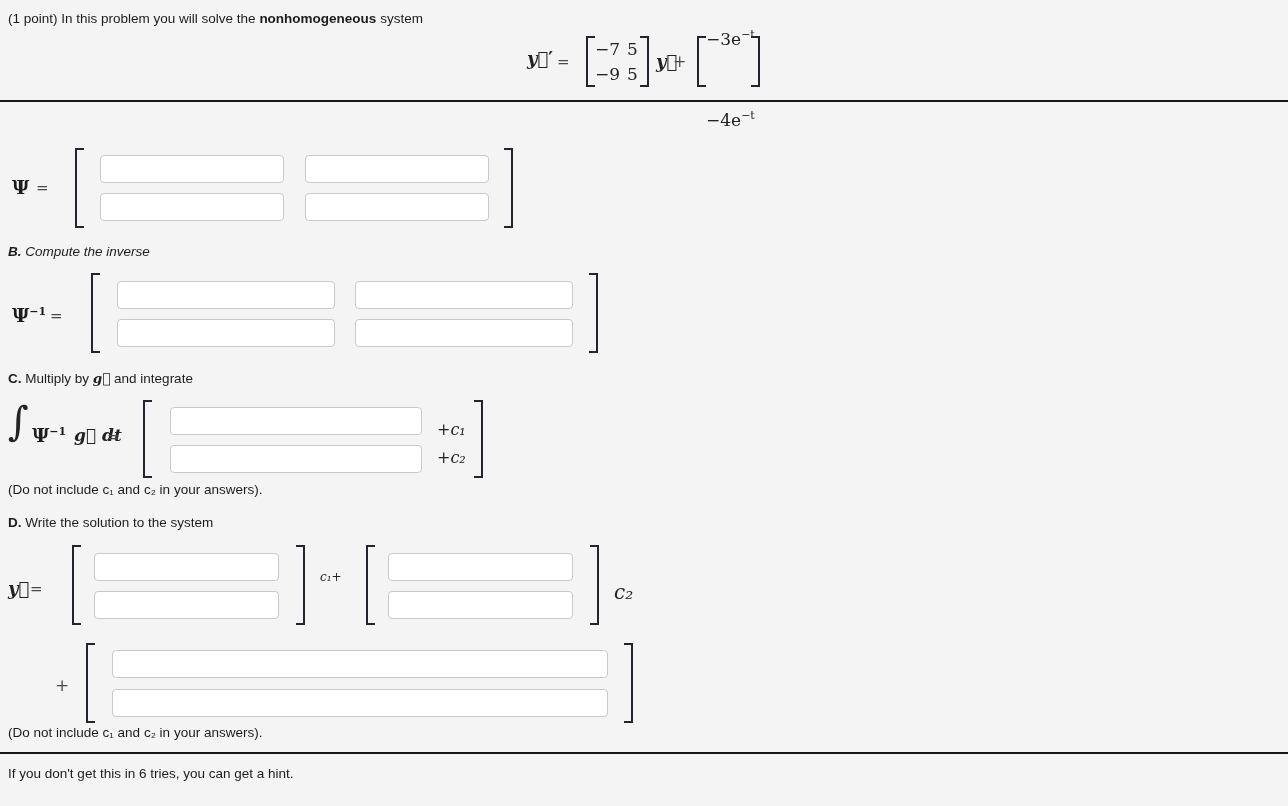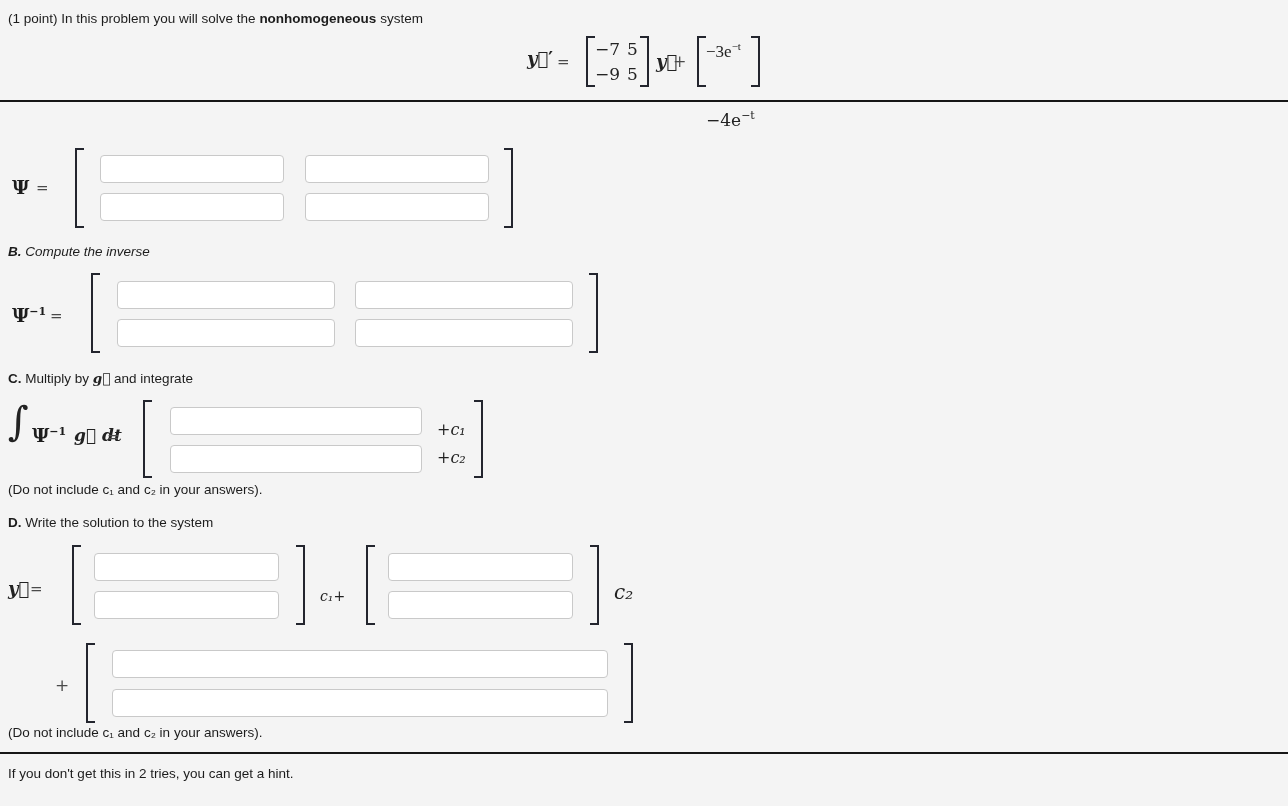--- a/index.html
+++ b/index.html
@@ -59,21 +59,21 @@
     <span class="eqnum" style="left:594px; top:39px; width:26px; text-align:right;">−7</span>
     <span class="eqnum" style="left:627px; top:39px;">5</span>
     <span class="eqnum" style="left:594px; top:64px; width:26px; text-align:right;">−9</span>
     <span class="eqnum" style="left:627px; top:64px;">5</span>
     <div class="brk brk-r" style="left:640px; top:36px; height:51px;"></div>
 
     <span class="txt math vec" style="left:656px; top:51px; font-size:18px;">y⃗</span>
     <span class="txt eqs" style="left:673px; top:52px; font-size:16px;">+</span>
 
     <div class="brk brk-l" style="left:697px; top:36px; height:51px;"></div>
-    <span class="eqnum" style="left:706px; top:40px;font-family:Liberation Serif, serif;"><span>−3e</span><sup class="e">−t</sup></span>
+    <span class="eqnum" style="left:706px; top:28px;"><span>−3e</span><sup class="e">−t</sup></span>
     <span class="eqnum" style="left:706px; top:65px;margin-top:44px;"><span>−4e</span><sup class="e">−t</sup></span>
     <div class="brk brk-r" style="left:751px; top:36px; height:51px;"></div>
   </div>
 
   <div class="hr" style="top:100px;"></div>
 
 
   <span class="txt psi" style="left:12px; top:176px;">Ψ</span>
   <span class="txt eqs" style="left:36px; top:179px;">=</span>
 
@@ -115,34 +115,34 @@
   <div class="txt" style="left:8px; top:515px;"><span class="bold">D.</span><span> Write the solution to the system</span></div>
 
   <span class="txt math vec" style="left:8px; top:578px; font-size:18px;">y⃗</span>
   <span class="txt eqs" style="left:30px; top:580px;">=</span>
 
   <div class="brk brk-l" style="left:72px; top:545px; height:80px;"></div>
   <input class="ans" style="left: 94px; top: 553px; width: 185px;">
   <input class="ans" style="left: 94px; top: 591px; width: 185px;">
   <div class="brk brk-r" style="left:296px; top:545px; height:80px;"></div>
 
-  <span class="txt math" style="left:320px; top:588px; font-size:14px;">c₁+</span>
+  <span class="txt math" style="left:320px; top:570px; font-size:12px;">c₁+</span>
 
   <div class="brk brk-l" style="left:366px; top:545px; height:80px;"></div>
   <input class="ans" style="left: 388px; top: 553px; width: 185px;">
   <input class="ans" style="left: 388px; top: 591px; width: 185px;">
   <div class="brk brk-r" style="left:590px; top:545px; height:80px;"></div>
 
   <span class="txt math" style="left:614px; top:580px; font-size:20px;">c₂</span>
 
   <span class="txt eqs" style="left:55px; top:675px; font-size:17px;">+</span>
   <div class="brk brk-l" style="left:86px; top:643px; height:80px;"></div>
   <input class="ans" style="left: 112px; top: 650px; width: 496px;">
   <input class="ans" style="left: 112px; top: 689px; width: 496px;">
   <div class="brk brk-r" style="left:624px; top:643px; height:80px;"></div>
 
   <div class="txt" style="left:8px; top:725px;">(Do not include c₁ and c₂ in your answers).</div>
 
   <div class="hr" style="top:752px;"></div>
 
-  <div class="txt" style="left:8px; top:766px;">If you don't get this in 2 tries, you can get a hint.</div>
+  <div class="txt" style="left:8px; top:766px;">If you don't get this in 6 tries, you can get a hint.</div>
 
 </div>
 
 </body></html>

